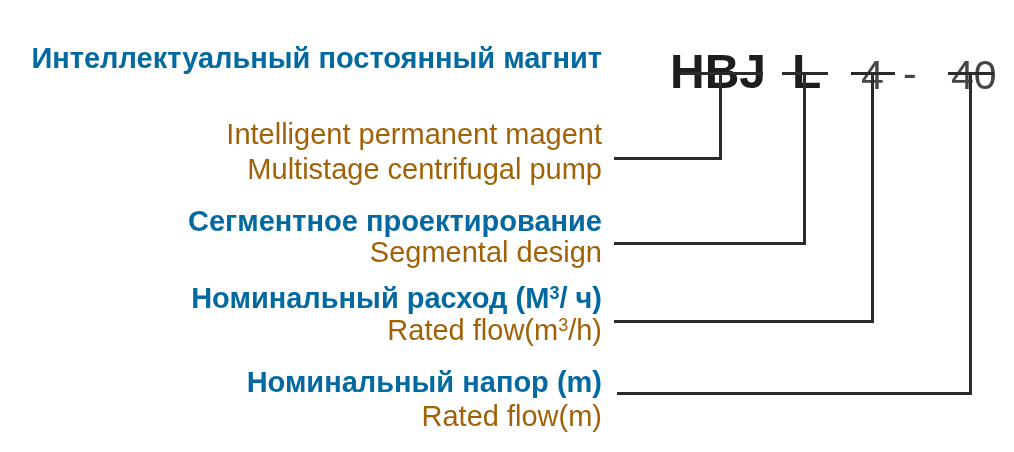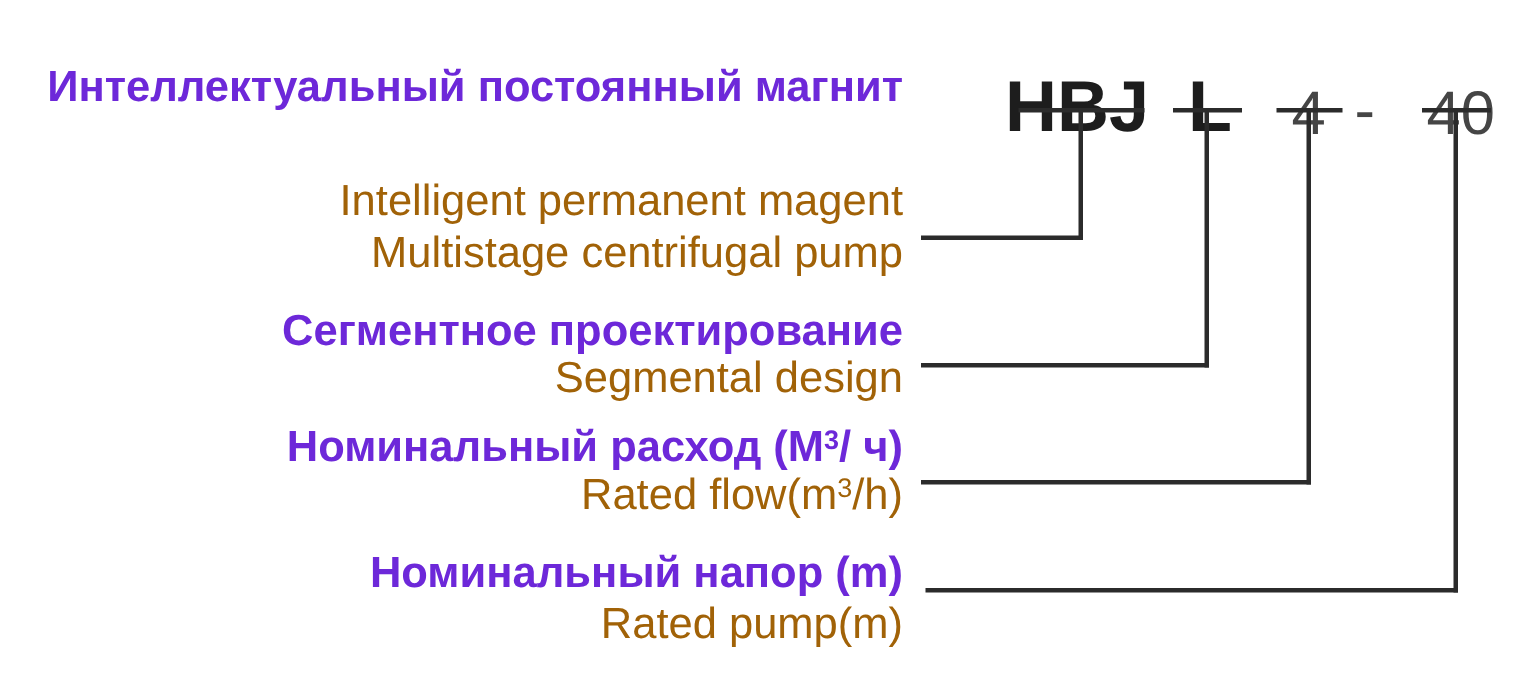--- a/index.html
+++ b/index.html
@@ -62,21 +62,21 @@
   
   .label {
     position: absolute;
     right: 412px;
     line-height: 1;
     font-size: 29px;
     white-space: nowrap;
     text-align: right;
   }
   .label.ru {
-    color: #6d28d9;
+    color: #0369a1;
     font-weight: 600;
   }
   .label.en {
     color: #a16207;
     font-weight: 400;
   }
   .sup {
     font-size: 0.62em;
     vertical-align: 0.48em;
   }
@@ -121,15 +121,15 @@
   <div class="label en" id="en1a">Intelligent permanent magent</div>
   <div class="label ru" id="ru2">Сегментное проектирование</div>
 
   <div class="label en" id="en1b">Multistage centrifugal pump</div>
   <div class="label en" id="en2">Segmental design</div>
 
   <div class="label ru" id="ru3"><span>Номинальный расход (М</span><span class="sup">3</span><span>/ ч)</span></div>
   <div class="label en" id="en3"><span>Rated flow(m</span><span class="sup">3</span><span>/h)</span></div>
 
   <div class="label ru" id="ru4">Номинальный напор (m)</div>
-  <div class="label en" id="en4">Rated pump(m)</div>
+  <div class="label en" id="en4">Rated flow(m)</div>
 
 </div>
 
 </body></html>

